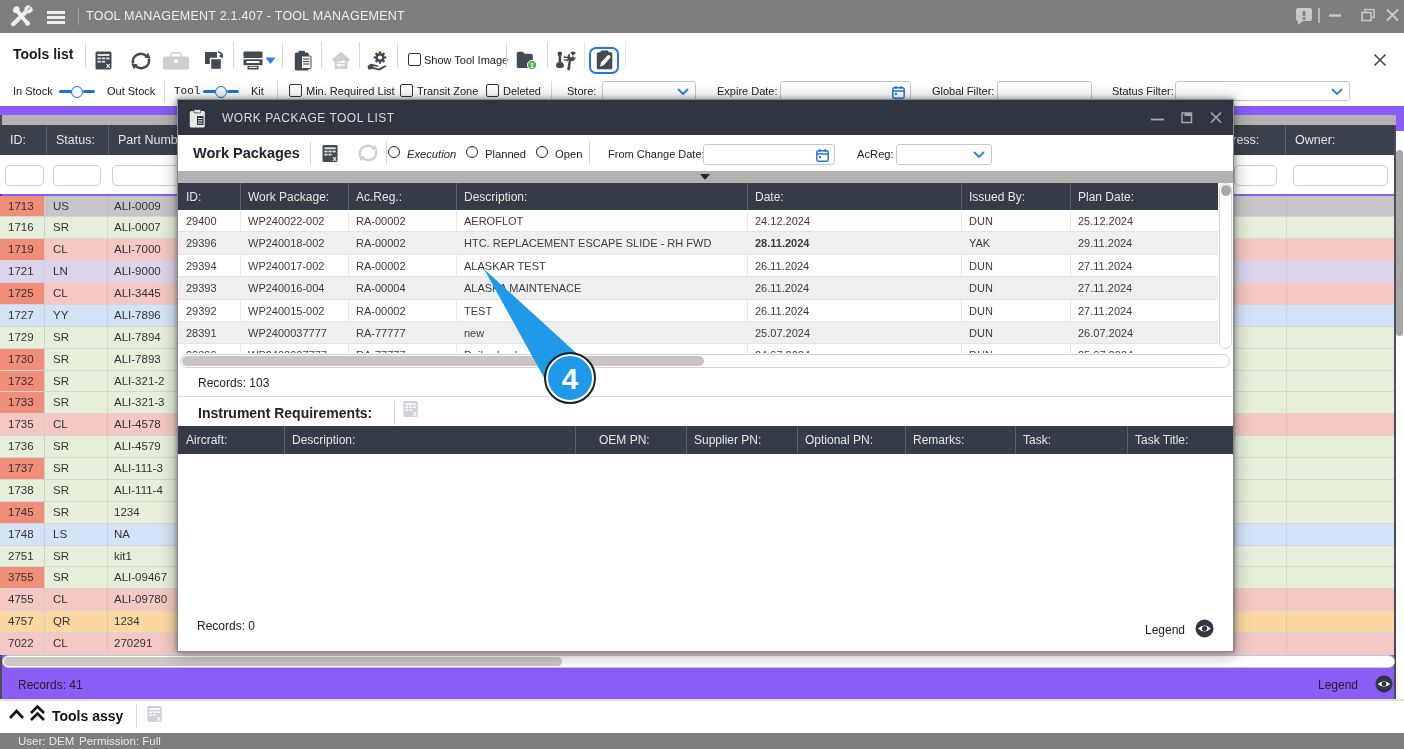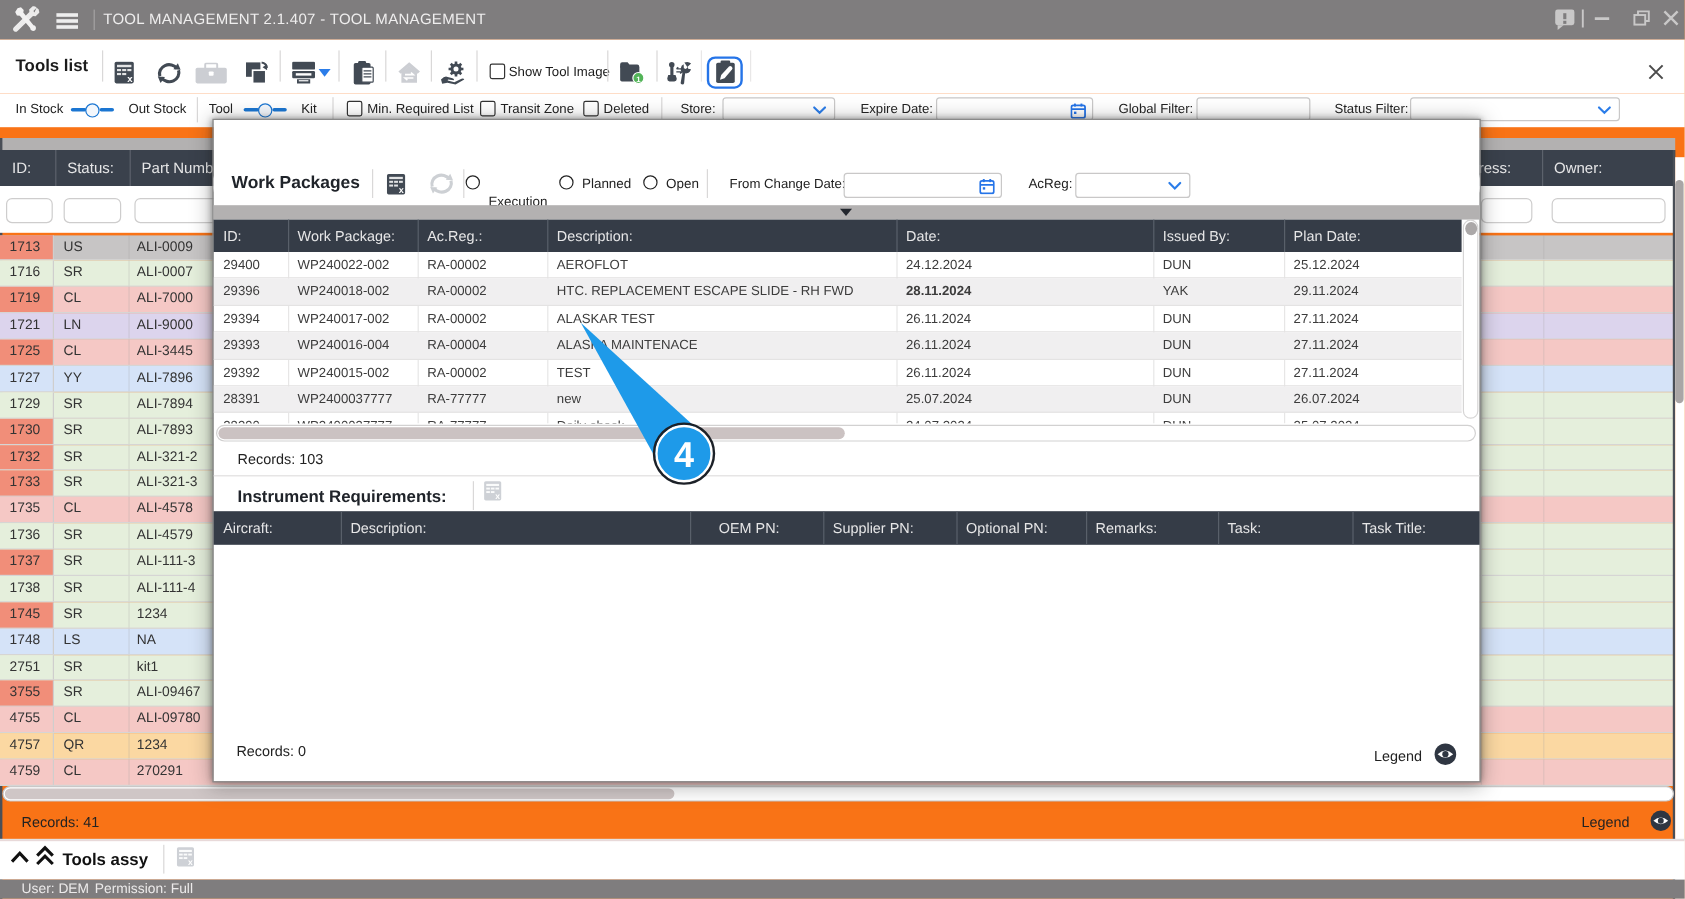--- a/index.html
+++ b/index.html
@@ -1,17 +1,17 @@
 <!DOCTYPE html>
 <html><head>
 <meta charset="utf-8">
 <style>
 * { margin:0; padding:0; box-sizing:border-box; }
 html,body { width:1404px; height:749px; overflow:hidden; font-family:"Liberation Sans", sans-serif; background:#fff; }
-#app { position:relative; width:1404px; height:749px; background:#f97316; }
+#app { position:relative; width:1404px; height:749px; background:#8b5cf6; }
 
 #titlebar { position:absolute; left:0; top:0; width:1404px; height:33px; background:#7f7d7e; color:#e9e8e8; }
 #titlebar .appicon { position:absolute; left:10px; top:5px; }
 #titlebar .burger { position:absolute; left:47px; top:11px; width:18px; height:12px; }
 #titlebar .burger div { height:2.8px; background:#eeeeee; margin-bottom:2.1px; }
 #titlebar .tdiv { position:absolute; left:78px; top:8px; width:1px; height:17px; background:#a5a3a4; }
 #titlebar .ttitle { position:absolute; left:86px; top:9px; font-size:12.5px; letter-spacing:0.25px; color:#efeeee; }
 #titlebar .winbtns { position:absolute; right:0; top:0; height:33px; }
 
 #toolbar { position:absolute; left:0; top:33px; width:1404px; height:45px; background:#fff; }
@@ -237,21 +237,21 @@
   </div>
   <div id="filterbar">
     <span class="lbl" style="left:13px;">In Stock</span>
     <div class="slider" style="left:59px;width:36px;">
       <div class="seg" style="left:0;width:13px;"></div>
       <div class="seg" style="left:24px;width:12px;"></div>
       <div class="thumb" style="left:12px;"></div>
     </div>
     <span class="lbl" style="left:107px;">Out Stock</span>
     <div class="fdiv" style="left:164px;"></div>
-    <span class="lbl" style="left:174px;">Tool</span>
+    <span class="lbl" style="left:174px;font-family:Liberation Mono, monospace;">Tool</span>
     <div class="slider" style="left:203px;width:36px;">
       <div class="seg" style="left:0;width:13px;"></div>
       <div class="seg" style="left:24px;width:12px;"></div>
       <div class="thumb" style="left:12px;"></div>
     </div>
     <span class="lbl" style="left:251px;">Kit</span>
     <div class="fdiv" style="left:277px;"></div>
     <div class="cb" style="left:289px;"></div>
     <span class="lbl" style="left:306px;">Min. Required List</span>
     <div class="cb" style="left:400px;"></div>
@@ -460,21 +460,21 @@
         </div>
       <div class="mrow orangec">
           <div class="c0 orangec">4757</div>
           <div class="c1">QR</div>
           <div class="c2">1234</div>
           <div class="c3"></div>
           <div class="c4"></div>
           <div class="rb"></div>
         </div>
       <div class="mrow pinkc">
-          <div class="c0 pinkc">4759</div>
+          <div class="c0 pinkc">7022</div>
           <div class="c1">CL</div>
           <div class="c2">270291</div>
           <div class="c3"></div>
           <div class="c4"></div>
           <div class="rb"></div>
         </div>
     </div>
     <div style="position:absolute;left:1394px;top:19px;width:2px;height:633px;background:#4a4f57;"></div>
     <div style="position:absolute;left:1396px;top:25px;width:8px;height:620px;background:#fff;"></div>
     <div style="position:absolute;left:1396px;top:44px;width:7px;height:186px;background:#a9a6a6;border-radius:4px;"></div>
@@ -510,20 +510,39 @@
       <rect x="2.5" y="9.8" width="3.4" height="1.8" fill="#fff" opacity="0.9"></rect>
         <rect x="6.8" y="9.8" width="3.4" height="1.8" fill="#fff" opacity="0.9"></rect>
       <text x="11" y="17" font-size="8" font-weight="bold" fill="#fff" font-family="Liberation Sans">x</text>
     </svg>
   </div>
   <div id="statusbar">
       <span style="left:18px;">User: DEM</span>
       <span style="left:79px;">Permission: Full</span>
     </div>
   <div id="dialog">
+    <div id="dtitle">
+      <svg style="position:absolute;left:11px;top:9px;" width="17" height="19" viewBox="0 0 17 19">
+        <rect x="0.8" y="2" width="15" height="16.5" rx="1.5" fill="#e8e8e9"></rect>
+        <rect x="4.8" y="0.5" width="7" height="3.4" rx="1" fill="#e8e8e9" stroke="#2f3642" stroke-width="0.8"></rect>
+        <rect x="8" y="7" width="6.5" height="9" fill="#2f3642"></rect>
+        <g stroke="#e8e8e9" stroke-width="1">
+            <line x1="9" y1="9.5" x2="13.5" y2="9.5"></line>
+            <line x1="9" y1="11.8" x2="13.5" y2="11.8"></line>
+            <line x1="9" y1="14.1" x2="13.5" y2="14.1"></line>
+          </g>
+      </svg>
+      <div class="dtext">WORK PACKAGE TOOL LIST</div>
+      <svg style="position:absolute;left:970px;top:10px;" width="80" height="16" viewBox="0 0 80 16">
+        <line x1="3" y1="9.5" x2="16" y2="9.5" stroke="#a6a8ad" stroke-width="1.8"></line>
+        <rect x="34" y="3" width="9.5" height="9.5" fill="none" stroke="#a6a8ad" stroke-width="1.5"></rect>
+        <rect x="36.5" y="3" width="7" height="3" fill="#a6a8ad"></rect>
+        <path d="M63 2.5 L73 12.5 M73 2.5 L63 12.5" stroke="#a6a8ad" stroke-width="1.7"></path>
+      </svg>
+    </div>
     <div id="dtoolbar">
       <div class="wplabel">Work Packages</div>
       <div class="vdiv" style="left:132px;top:6px;height:24px;"></div>
       <svg style="position:absolute;left:144px;top:9px;" width="17" height="19" viewBox="0 0 18 19">
         <rect x="0.5" y="0.5" width="16" height="18" rx="1.5" fill="#424a54"></rect>
         <rect x="2.5" y="3" width="12" height="2" fill="#fff" opacity="0.85"></rect>
         <rect x="2.5" y="6.5" width="3.4" height="1.8" fill="#fff" opacity="0.85"></rect>
           <rect x="6.8" y="6.5" width="3.4" height="1.8" fill="#fff" opacity="0.85"></rect>
           <rect x="11.1" y="6.5" width="3.4" height="1.8" fill="#fff" opacity="0.85"></rect>
         <rect x="2.5" y="9.8" width="3.4" height="1.8" fill="#fff" opacity="0.85"></rect>
@@ -533,21 +552,21 @@
       <svg style="position:absolute;left:179px;top:8px;" width="22" height="20" viewBox="0 0 22 20">
         <g fill="none" stroke="#cdd0d4" stroke-width="2.6">
           <path d="M3.2 12.5 A 8 7.5 0 0 1 17.5 6.2"></path>
           <path d="M18.8 7.5 A 8 7.5 0 0 1 4.5 13.8"></path>
         </g>
         <path d="M14.5 6.8 L20.5 7.2 L18.2 1.8 Z" fill="#cdd0d4"></path>
         <path d="M7.5 13.2 L1.5 12.8 L3.8 18.2 Z" fill="#cdd0d4"></path>
       </svg>
       <div class="vdiv" style="left:208px;top:6px;height:24px;"></div>
       <div style="position:absolute;left:210px;top:11px;width:12px;height:12px;border:1.5px solid #222;border-radius:50%;background:#fff;"></div>
-      <span style="position:absolute;left:229px;top:28px;font-size:11.2px;color:#222;">Execution</span>
+      <span style="position:absolute;left:229px;top:13px;font-size:11.2px;color:#222;font-style:italic;">Execution</span>
       <div style="position:absolute;left:288px;top:11px;width:12px;height:12px;border:1.5px solid #222;border-radius:50%;background:#fff;"></div>
       <span style="position:absolute;left:307px;top:13px;font-size:11.2px;color:#222;">Planned</span>
       <div style="position:absolute;left:358px;top:11px;width:12px;height:12px;border:1.5px solid #222;border-radius:50%;background:#fff;"></div>
       <span style="position:absolute;left:377px;top:13px;font-size:11.2px;color:#222;">Open</span>
       <div class="vdiv" style="left:411px;top:6px;height:24px;"></div>
       <span style="position:absolute;left:430px;top:13px;font-size:11px;color:#222;">From Change Date:</span>
       <div class="inputbox" style="left:525px;top:9px;width:132px;height:21px;">
         <svg style="position:absolute;right:5px;top:4px;" width="13" height="13" viewBox="0 0 13 13">
           <rect x="0.8" y="1.8" width="11.4" height="10.4" rx="1.6" fill="none" stroke="#2574e8" stroke-width="1.5"></rect>
           <line x1="0.8" y1="5" x2="12.2" y2="5" stroke="#2574e8" stroke-width="1.5"></line>

